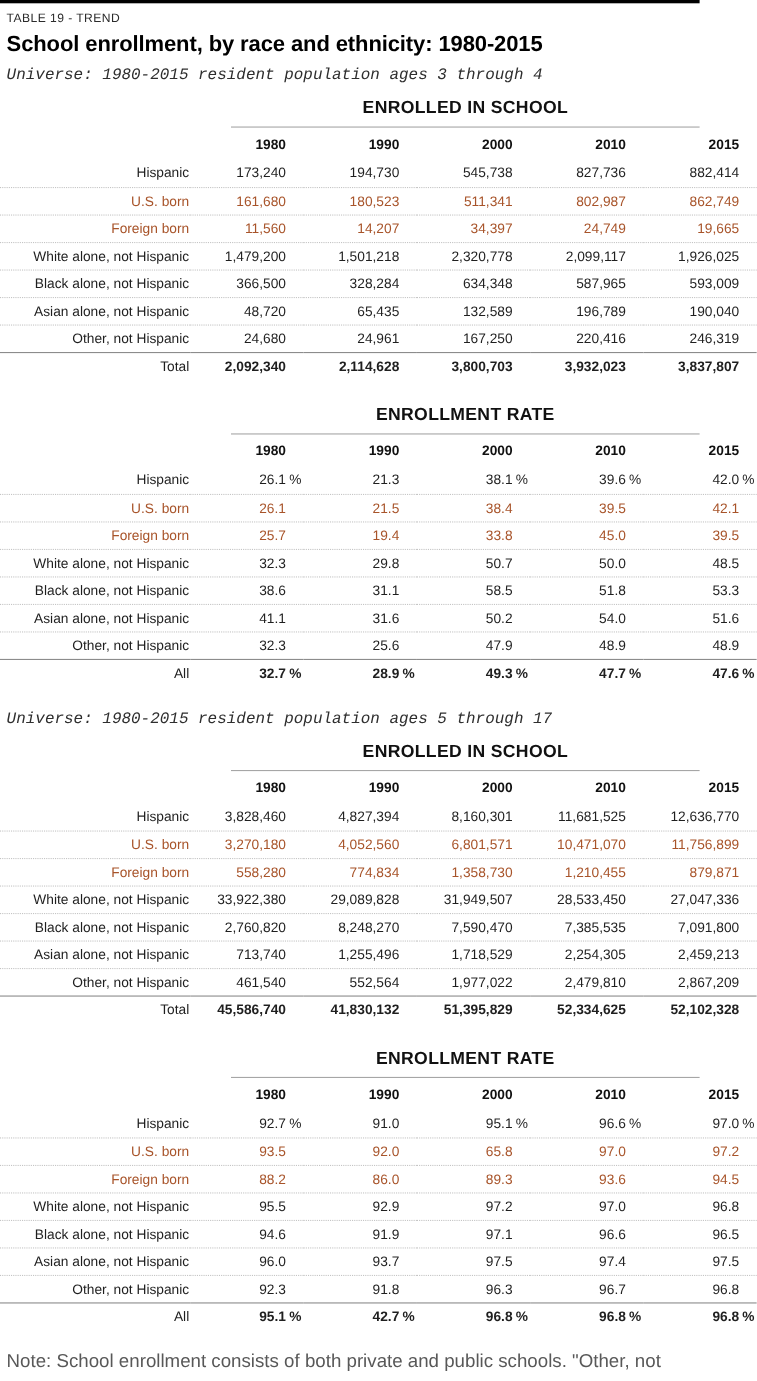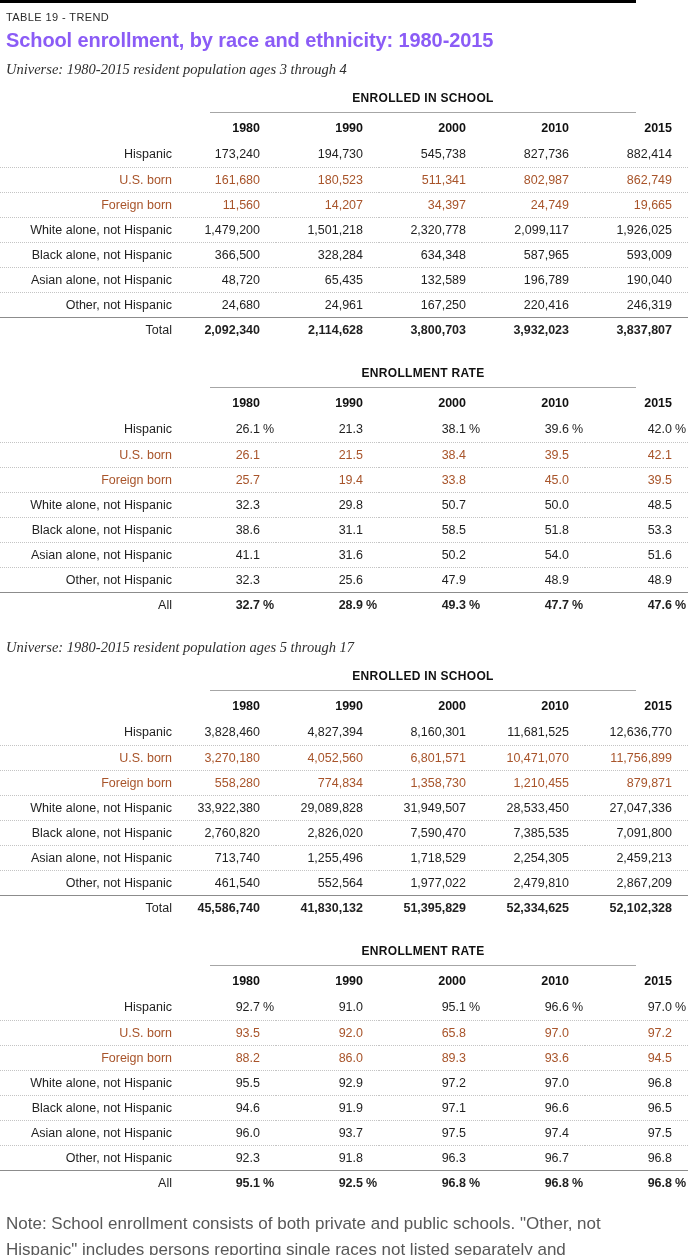--- a/index.html
+++ b/index.html
@@ -1,25 +1,25 @@
 <!DOCTYPE html>
 <html style="--accent: #a8542a;"><head>
 <meta charset="utf-8">
 <style>
   :root{ --accent:#a8542a; --dot:#c4c4c4; --rule:#a6a6a6; --total-rule:#8c8c8c; }
   html,body{margin:0;padding:0;background:#fff;}
   body{width:688px;font-family:"Liberation Sans",sans-serif;color:#1a1a1a;}
   .page{width:636px;min-height:1255px;box-sizing:border-box;border-top:3px solid #000;}
   .kicker{margin:8px 0 0 6px;font-size:11px;letter-spacing:.4px;color:#2b2b2b;}
-  .title{margin:6px 0 0 6px;font-size:20px;font-weight:bold;color:#8b5cf6;letter-spacing:-.1px;}
-  .universe{margin:9px 0 0 6px;font-family:Liberation Serif, serif;font-style:italic;font-size:14.5px;color:#2e2e2e;}
+  .title{margin:6px 0 0 6px;font-size:20px;font-weight:bold;color:#000000;letter-spacing:-.1px;}
+  .universe{margin:9px 0 0 6px;font-family:Liberation Mono, monospace;font-style:italic;font-size:14.5px;color:#2e2e2e;}
   .section + .section{margin-top:22px;}
   .tbl{margin-top:13px;}
   .tbl + .tbl{margin-top:24px;}
-  .tbl-head{margin-left:210px;text-align:center;font-size:12px;font-weight:bold;letter-spacing:.3px;color:#111;padding-bottom:7px;border-bottom:1px solid var(--rule);}
+  .tbl-head{margin-left:210px;text-align:center;font-size:16px;font-weight:bold;letter-spacing:.3px;color:#111;padding-bottom:7px;border-bottom:1px solid var(--rule);}
   table{width:688px;border-collapse:collapse;table-layout:fixed;font-size:12.5px;color:#1f1f1f;}
   col.c-lbl{width:173px;} col.c-yr{width:103px;}
   thead th{font-weight:bold;text-align:right;height:29px;vertical-align:middle;padding:0 16px 0 0;color:#111;}
   thead th.lbl{padding:0;}
   tbody tr{height:25px;}
   tbody tr + tr{border-top:1px dotted var(--dot);}
   tbody tr.total{border-top:1px solid var(--total-rule);font-weight:bold;}
   tbody th{font-weight:normal;text-align:right;padding-left:6px;vertical-align:middle;}
   tbody tr.total th{font-weight:normal;}
   tbody tr.sub th{padding-left:44px;}
@@ -270,21 +270,21 @@
                 <th>White alone, not Hispanic</th>
                 <td>33,922,380</td>
                 <td>29,089,828</td>
                 <td>31,949,507</td>
                 <td>28,533,450</td>
                 <td>27,047,336</td>
               </tr>
               <tr class="main">
                 <th>Black alone, not Hispanic</th>
                 <td>2,760,820</td>
-                <td>2,826,020</td>
+                <td>8,248,270</td>
                 <td>7,590,470</td>
                 <td>7,385,535</td>
                 <td>7,091,800</td>
               </tr>
               <tr class="main">
                 <th>Asian alone, not Hispanic</th>
                 <td>713,740</td>
                 <td>1,255,496</td>
                 <td>1,718,529</td>
                 <td>2,254,305</td>
@@ -383,21 +383,21 @@
                 <th>Other, not Hispanic</th>
                 <td>92.3</td>
                 <td>91.8</td>
                 <td>96.3</td>
                 <td>96.7</td>
                 <td>96.8</td>
               </tr>
               <tr class="total">
                 <th>All</th>
                 <td><span>95.1</span><span class="pct">%</span></td>
-                <td><span>92.5</span><span class="pct">%</span></td>
+                <td><span>42.7</span><span class="pct">%</span></td>
                 <td><span>96.8</span><span class="pct">%</span></td>
                 <td><span>96.8</span><span class="pct">%</span></td>
                 <td><span>96.8</span><span class="pct">%</span></td>
               </tr>
             </tbody>
           </table>
         </div>
       </div>
     </div>
 

